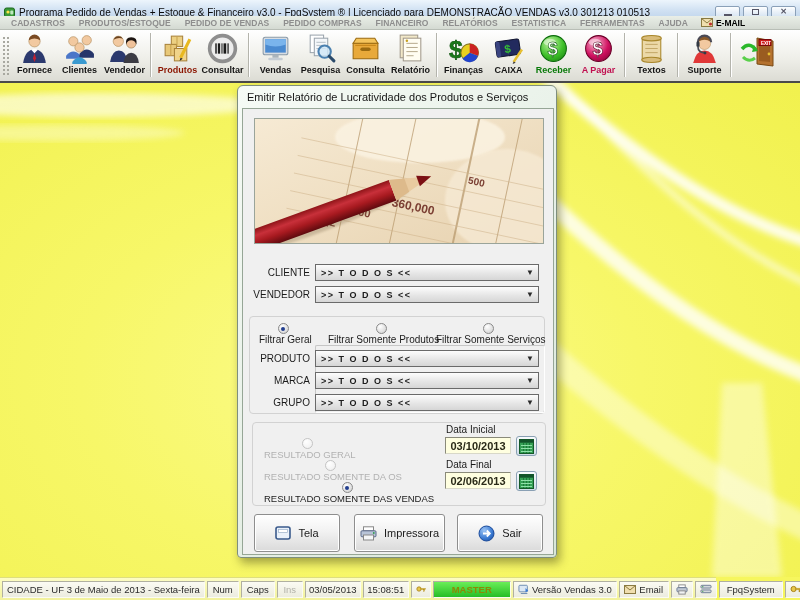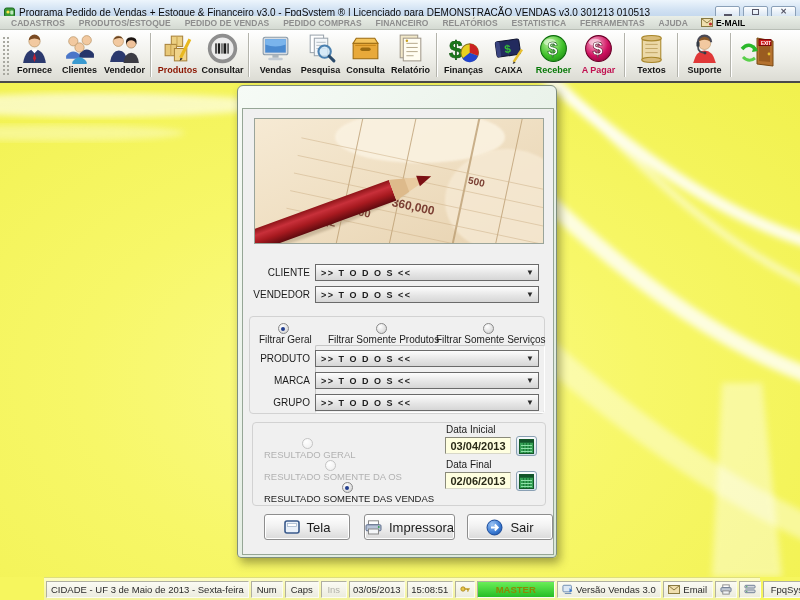--- a/index.html
+++ b/index.html
@@ -86,30 +86,30 @@
 
   .datelabel { position:absolute; font-size:10px; color:#1a1a1a; }
   .datefield { position:absolute; width:66px; height:17px; background:#ffffe0;
     border:1px solid; border-color:#8a8a7a #d8d8c8 #d8d8c8 #8a8a7a;
     font-size:11px; font-weight:bold; color:#2a2a18;
     display:flex; align-items:center; justify-content:center; }
   .calbtn { position:absolute; width:21px; height:20px; border:1px solid #8aa0b4; border-radius:3px;
     background:linear-gradient(#f8fbfd,#cfdde8); display:flex; align-items:center; justify-content:center;
     cursor:pointer; }
 
-  .dlgbtn { position:absolute; top:405px; height:26px; border:1px solid #8e8e8e; border-radius:3px;
+  .dlgbtn { position:absolute; top:405px; height:38px; border:1px solid #8e8e8e; border-radius:3px;
     background:linear-gradient(#ffffff,#f2f2f2 45%,#dadada);
     box-shadow:inset 0 0 0 1px #ffffff;
     display:flex; align-items:center; justify-content:center; gap:7px;
-    font-size:13px; color:#1a1a1a; cursor:pointer;margin-left:10px; }
+    font-size:11px; color:#1a1a1a; cursor:pointer; }
 
   
   .statusbar { position:absolute; left:0; top:577px; width:716px; height:23px;
     background:linear-gradient(#fdfdc4,#f2f29c); border-top:1px solid #dede7e;
-    display:flex; align-items:center; gap:2px; padding:0 2px;margin-left:44px; }
+    display:flex; align-items:center; gap:2px; padding:0 2px; }
   .sp { height:17px; background:linear-gradient(#fbfbf3,#ececdf);
     border:1px solid; border-color:#b0b0a0 #fbfbf3 #fbfbf3 #b0b0a0;
     display:flex; align-items:center; justify-content:center; gap:3px; padding:0 4px;
     font-size:9.5px; color:#2a2a2a; flex:none; white-space:nowrap; }
   .sp-loc { width:212px; justify-content:flex-start; flex:1 1 auto; }
   .sp-ins { color:#b2b2aa; }
   .sp-master { width:78px; background:linear-gradient(#6aee58,#26bd26); color:#8a8a06; font-weight:bold; }
 </style>
 </head>
 <body>
@@ -382,20 +382,23 @@
       <path d="M470,40 Q660,245 830,300" stroke-width="16" stroke-opacity=".8"></path>
       <path d="M390,120 Q630,370 830,455" stroke-width="26" stroke-opacity=".4"></path>
     </g>
     <ellipse cx="95" cy="22" rx="175" ry="12" fill="#ffffff" opacity=".6" filter="url(#bl)"></ellipse>
     <ellipse cx="55" cy="50" rx="130" ry="8" fill="#ffffff" opacity=".35" filter="url(#bl)"></ellipse>
     <polygon points="722,300 762,300 782,494 712,494" fill="#ffffff" opacity=".4" filter="url(#bl)"></polygon>
   </svg>
 </div>
 
 <div class="dialog">
+  <div class="dlg-title">
+    <span>Emitir Relatório de Lucratividade dos Produtos e Serviços</span>
+  </div>
   <div class="dlg-body">
 
     <div class="photo">
       <svg viewBox="0 0 288 124" preserveAspectRatio="none">
         <defs>
           <linearGradient id="phBg" x1="0" y1="0" x2="1" y2="1">
             <stop offset="0" stop-color="#f6ead4"></stop>
               <stop offset=".45" stop-color="#f0e0c4"></stop>
               <stop offset="1" stop-color="#e7d2b0"></stop>
           </linearGradient>
@@ -503,21 +506,21 @@
     <label class="radio-item" style="left:17px; top:351px">
       <span class="rad dis"></span>
       <span class="radlbl radlbl-sm radlbl-dis">RESULTADO SOMENTE DA OS</span>
     </label>
     <label class="radio-item" style="left:17px; top:373px">
       <span class="rad on"></span>
       <span class="radlbl radlbl-sm">RESULTADO SOMENTE DAS VENDAS</span>
     </label>
 
     <span class="datelabel" style="left:203px; top:315px">Data Inicial</span>
-    <div class="datefield" style="left:202px; top:328px">03/04/2013</div>
+    <div class="datefield" style="left:202px; top:328px">03/10/2013</div>
     <div class="calbtn" style="left:273px; top:327px">
       <svg width="15" height="15" viewBox="0 0 15 15">
         <rect x="0.5" y="0.5" width="14" height="14" fill="#35a055" stroke="#145a28"></rect>
         <rect x="0.5" y="0.5" width="14" height="3.2" fill="#12532a"></rect>
         <g stroke="#1d7a3a">
             <line x1="4.5" y1="4" x2="4.5" y2="14"></line>
             <line x1="7.5" y1="4" x2="7.5" y2="14"></line>
             <line x1="10.5" y1="4" x2="10.5" y2="14"></line>
           </g>
         <g stroke="#8fe0a8">

